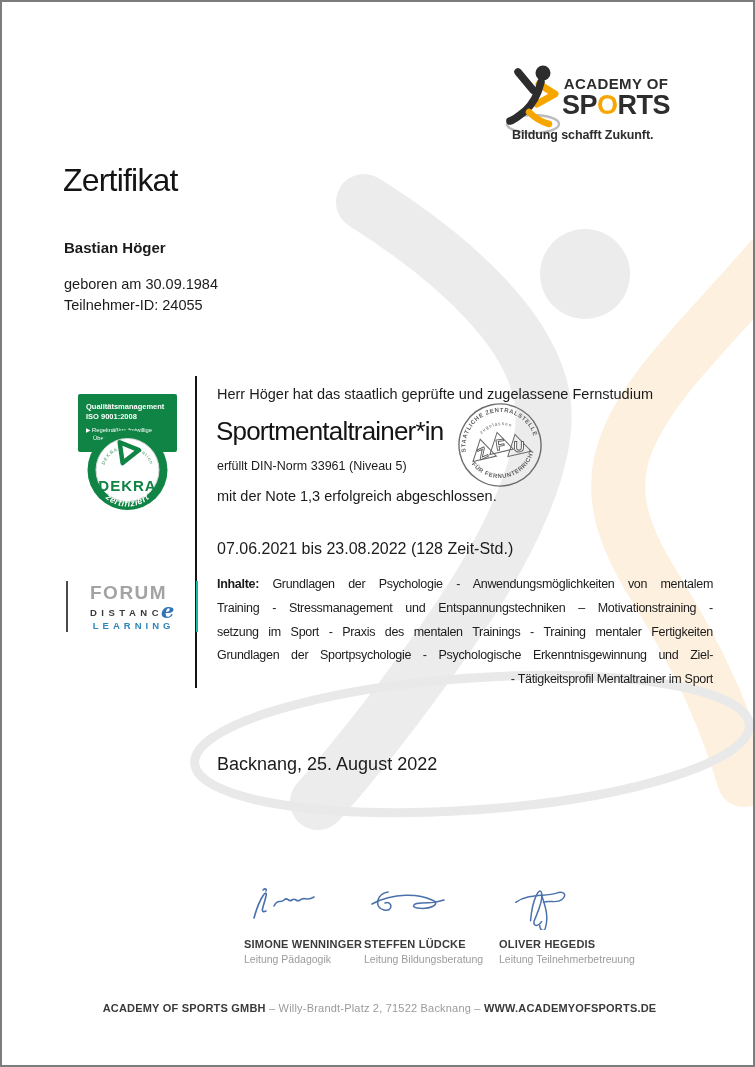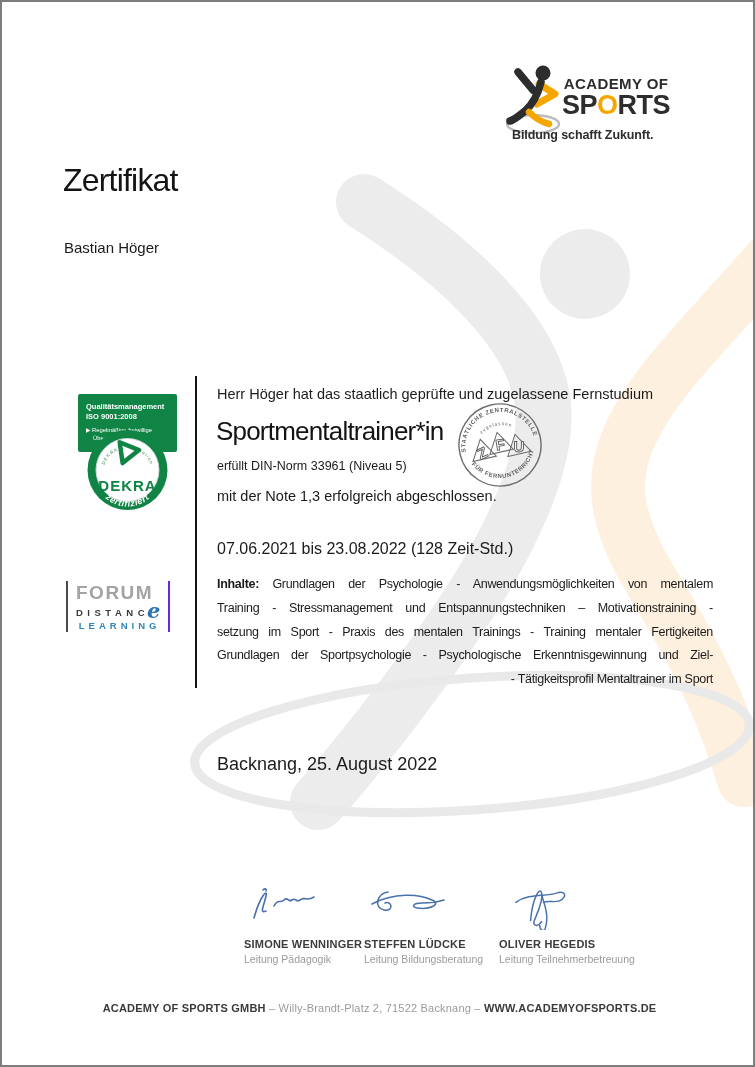--- a/index.html
+++ b/index.html
@@ -13,39 +13,39 @@
   .watermark{position:absolute;left:0;top:0;width:755px;height:1067px;z-index:0;}
   .content{position:absolute;left:0;top:0;width:755px;height:1067px;z-index:1;}
   
   .logo-wordmark{position:absolute;left:560px;top:74px;line-height:1;}
   .logo-line1{font-size:15px;font-weight:bold;color:#2d2d2d;letter-spacing:.4px;text-align:center;}
   .logo-line2{font-size:27px;font-weight:bold;color:#2d2d2d;letter-spacing:-.5px;margin-top:1px;}
   .logo-line2 .o{color:#F7A600;}
   .logo-tagline{position:absolute;left:510px;top:126px;font-size:12.5px;font-weight:bold;color:#2d2d2d;letter-spacing:-.1px;}
   
   .cert-title{position:absolute;left:61px;top:160px;font-size:32px;letter-spacing:-.8px;color:#141414;}
-  .recipient-name{position:absolute;left:62px;top:237px;font-size:15px;font-weight:normal;}
+  .recipient-name{position:absolute;left:62px;top:237px;font-size:15px;font-weight:bold;}
   .recipient-meta{position:absolute;left:62px;top:272px;font-size:14.5px;line-height:21px;}
   
   .vrule{position:absolute;left:193px;top:374px;width:2px;height:312px;background:#141414;}
   .intro{position:absolute;left:215px;top:384px;font-size:14.5px;}
   .course-title{position:absolute;left:214px;top:414px;font-size:26px;letter-spacing:-.8px;color:#141414;}
   .din{position:absolute;left:215px;top:457px;font-size:12.5px;}
   .grade{position:absolute;left:215px;top:486px;font-size:14.5px;}
   .period{position:absolute;left:215px;top:538px;font-size:16px;}
   .contents{position:absolute;left:215px;top:571px;width:496px;font-size:12.5px;letter-spacing:-.3px;line-height:23.8px;overflow:hidden;}
   .jline{text-align:justify;text-align-last:justify;white-space:nowrap;}
   .jlast{text-align:right;white-space:nowrap;}
   .contents b{letter-spacing:-.3px;}
   .placedate{position:absolute;left:215px;top:752px;font-size:18px;}
   
   .dekra{position:absolute;left:75px;top:392px;}
   .zfu{position:absolute;left:455px;top:400px;transform:rotate(-13deg);opacity:.88;}
   
-  .forum{position:absolute;left:64px;top:579px;border-left:2px solid #4a4a4a;border-right:2px solid #6d28d9;padding:2px 8px;line-height:1;}
+  .forum{position:absolute;left:64px;top:579px;border-left:2px solid #4a4a4a;border-right:2px solid #14b8a6;padding:2px 22px;line-height:1;}
   .forum-l1{font-size:19px;font-weight:bold;color:#a3a3a3;letter-spacing:1.5px;}
   .forum-l2{font-size:9.5px;font-weight:bold;color:#3a3a3a;letter-spacing:4.5px;margin-top:3px;display:flex;align-items:flex-end;}
   .forum-e{font-family:"DejaVu Serif",serif;font-style:italic;font-weight:bold;font-size:21px;color:#2e74b5;letter-spacing:0;line-height:.6;margin-left:-2px;}
   .forum-l3{font-size:9.5px;font-weight:bold;color:#2e86b8;letter-spacing:4px;margin-top:3px;text-align:right;}
   
   .sigcol{position:absolute;top:880px;}
   .sigcol .scribble{height:48px;}
   .signer-name{font-size:11px;font-weight:bold;color:#3b3b3b;letter-spacing:.2px;margin-top:4px;}
   .signer-role{font-size:10.5px;color:#9b9b9b;margin-top:3px;}
   .sig1{left:100px;} .sig2{left:242px;} .sig3{left:362px;} .sig4{left:497px;}
@@ -81,20 +81,24 @@
       </svg>
       <div class="logo-wordmark">
         <div class="logo-line1">ACADEMY OF</div>
         <div class="logo-line2"><span>SP</span><span class="o">O</span><span>RTS</span></div>
       </div>
       <div class="logo-tagline">Bildung schafft Zukunft.</div>
     </div>
 
     <div class="cert-title">Zertifikat</div>
     <div class="recipient-name">Bastian Höger</div>
+    <div class="recipient-meta">
+      <div>geboren am 30.09.1984</div>
+      <div>Teilnehmer-ID: 24055</div>
+    </div>
 
     <svg class="dekra" width="101" height="117" viewBox="0 0 101 117">
       <defs>
         <path id="dk-top" d="M 26 79 A 24.5 24.5 0 0 1 75 79"></path>
         <path id="dk-bot" d="M 17 79 A 33.5 33.5 0 0 0 84 79"></path>
       </defs>
       <rect x="1" y="0" width="99" height="58" rx="2" fill="#108444"></rect>
       <text x="9" y="15" font-size="7.5" font-weight="bold" fill="#ffffff">Qualitätsmanagement</text>
       <text x="9" y="25" font-size="7.5" font-weight="bold" fill="#ffffff">ISO 9001:2008</text>
       <text x="9" y="38" font-size="5.8" fill="#ffffff">▶ Regelmäßige freiwillige</text>

